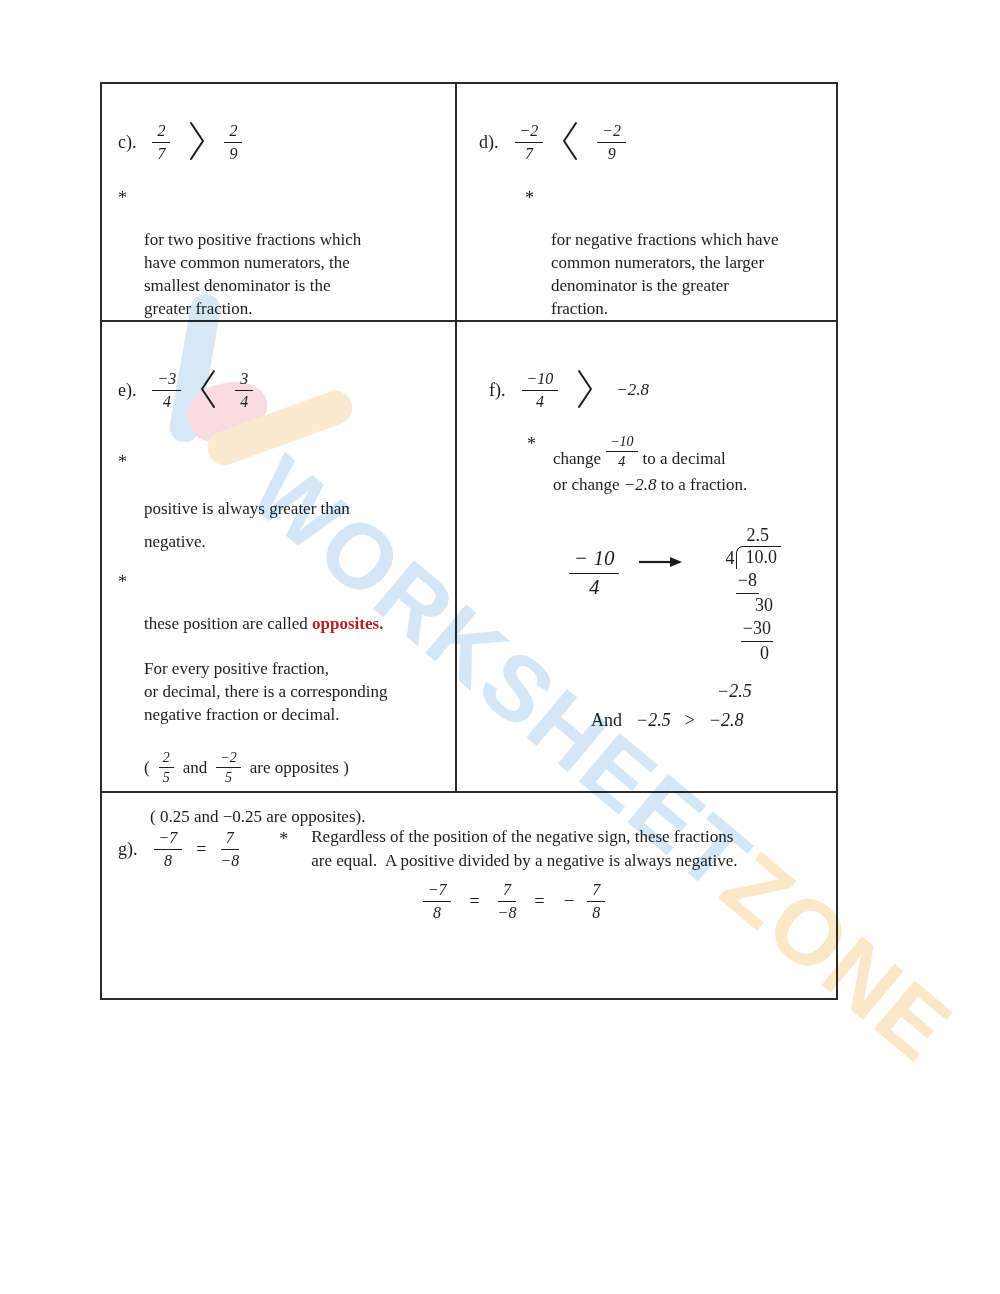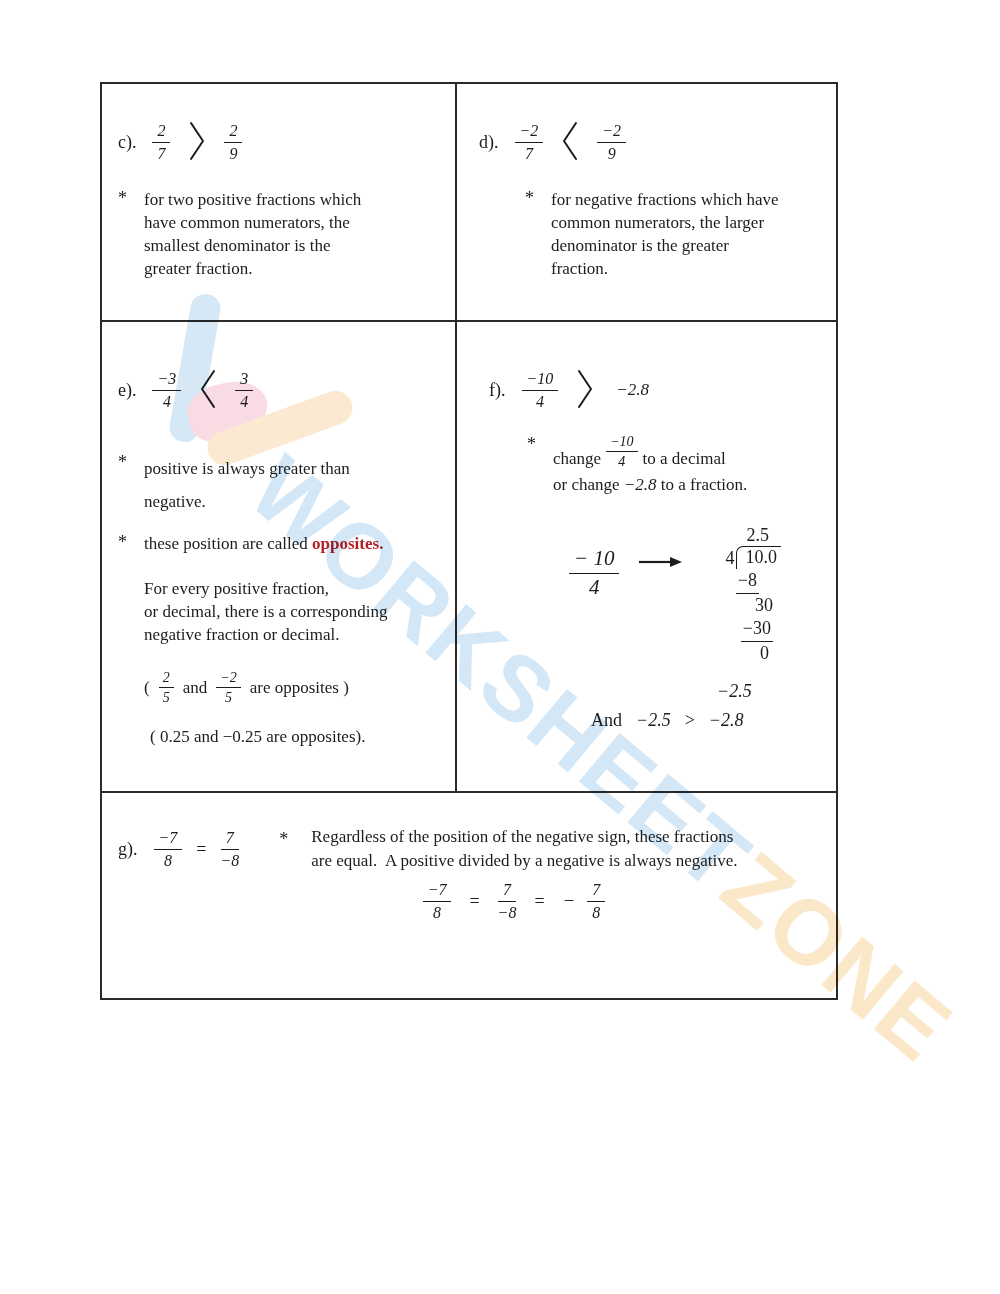--- a/index.html
+++ b/index.html
@@ -45,21 +45,21 @@
   .frac .num { padding:0 5px 2px; border-bottom:1.6px solid #1c1c1c; }
   .frac .den { padding-top:2px; }
   .frac-sm { font-size:14px; }
   .frac-sm .num { padding:0 4px 1px; border-bottom:1.4px solid #1c1c1c; }
   .cmp { margin:0 16px; }
   .cmp polyline { fill:none; stroke:#1c1c1c; stroke-width:2; stroke-linecap:round; stroke-linejoin:round; }
   .it { font-style:italic; }
 
   .note-row { display:flex; margin-top:24px; }
   .star { width:26px; font-size:18px; flex:0 0 auto; }
-  .note-text { white-space:pre-wrap; line-height:23px; }
+  .note-text { white-space:pre-wrap; line-height:23px;margin-top:40px; }
   .cell-d .note-row { margin-left:46px; margin-top:24px; }
 
   
   .e-b1 { display:flex; margin-top:40px; }
   .e-b1 .note-text { line-height:33px;font-family:Liberation Serif, serif; }
   .e-b2 { display:flex; margin-top:14px; }
   .hl-red { color:#b42025; font-weight:bold; }
   .e-para { margin:22px 0 0 26px; white-space:pre-wrap; line-height:23px; }
   .e-opp1 { display:flex; align-items:center; margin:24px 0 0 26px; gap:9px; }
   .e-opp2 { margin:22px 0 0 32px; }

